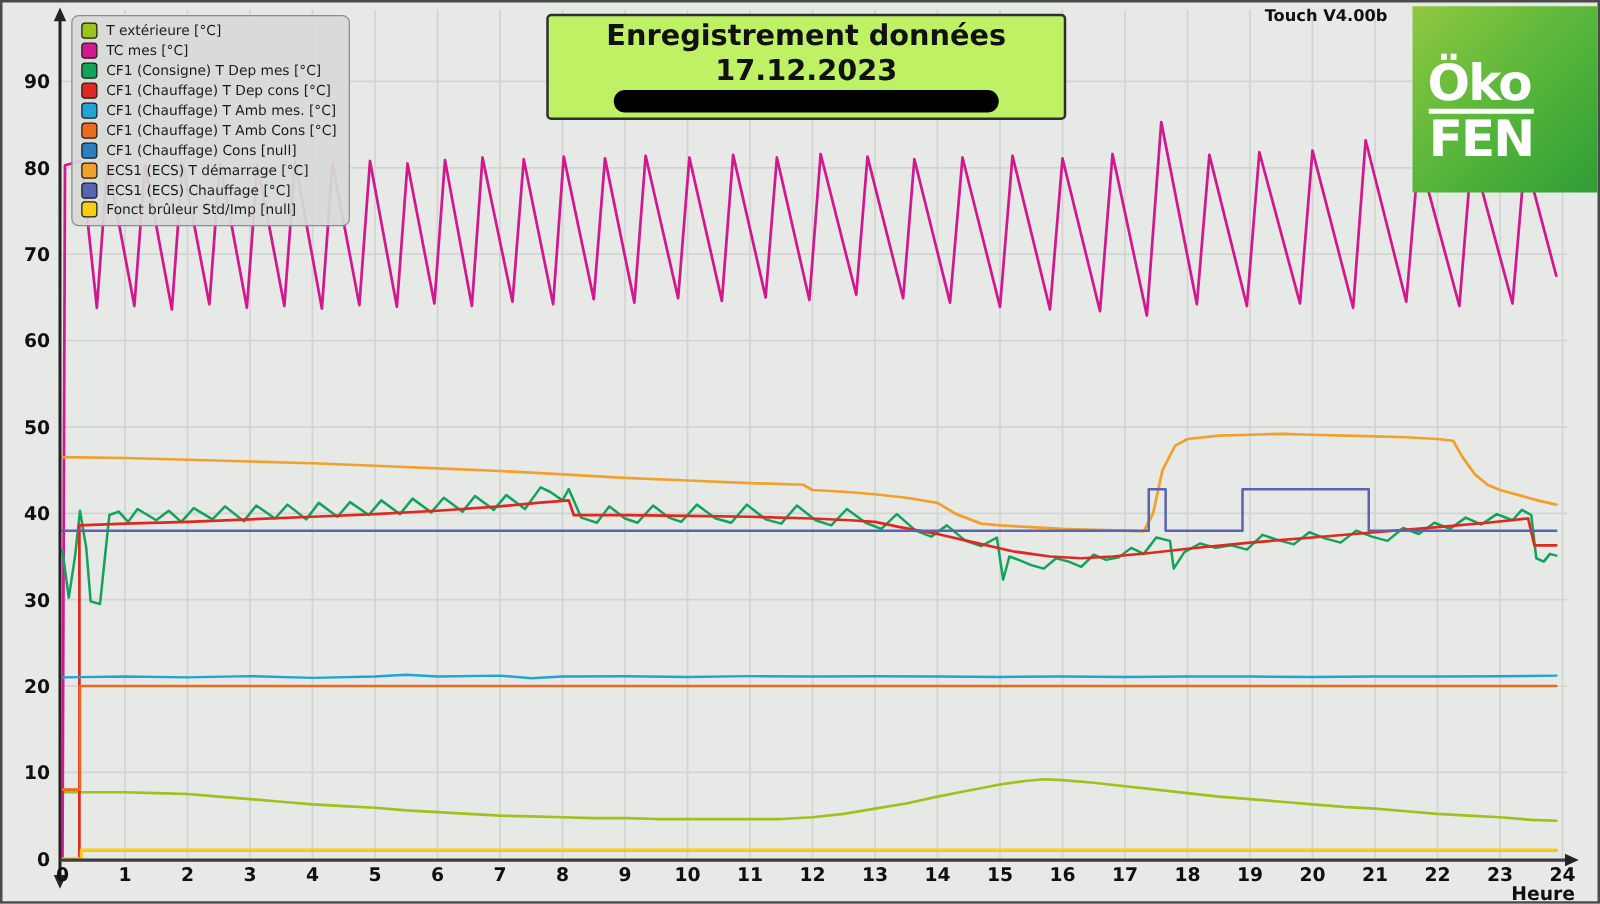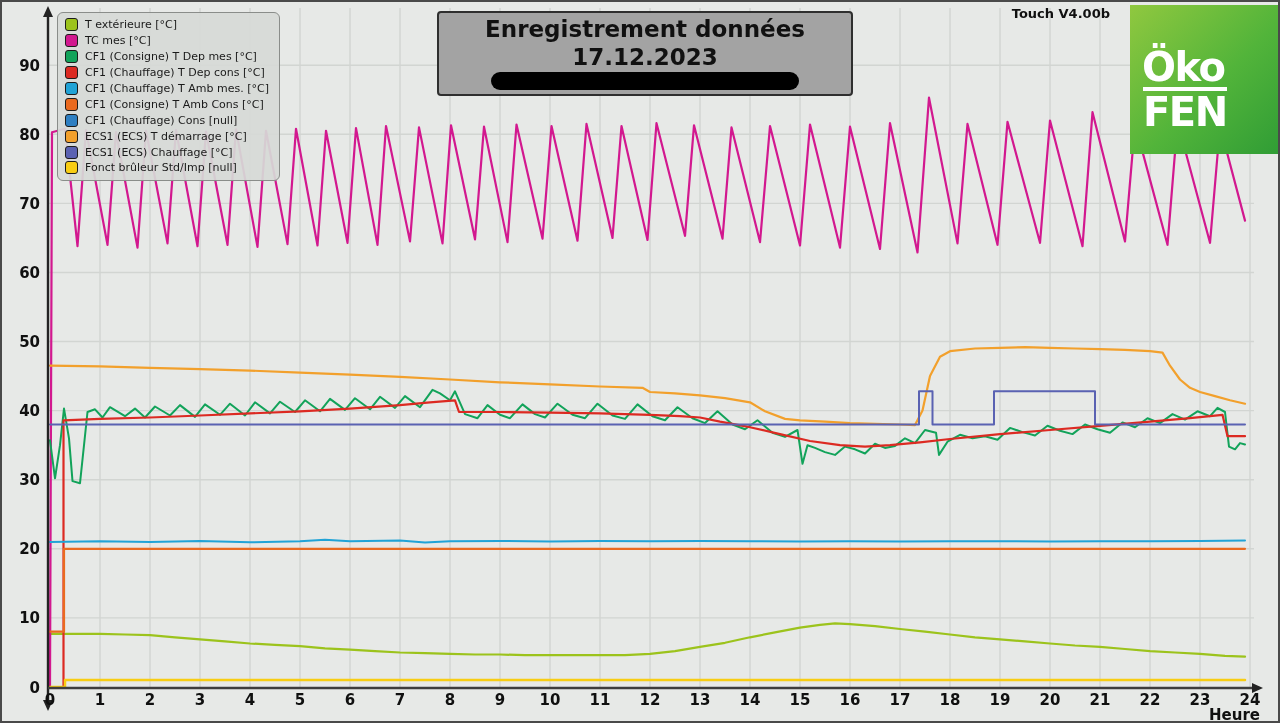--- a/index.html
+++ b/index.html
@@ -18,21 +18,21 @@
   }
   .legend-row{display:flex;align-items:center;height:15.9px;}
   .legend-swatch{
     width:13px;height:13px;border:1.6px solid #1c1c1c;border-radius:3px;
     margin-right:7px;box-sizing:border-box;flex:0 0 auto;
   }
   .legend-label{font-size:11px;font-weight:normal;color:#1a1a1a;white-space:nowrap;line-height:1;}
   
   .title-box{
     position:absolute;left:435px;top:9px;width:416px;z-index:3;
-    background:#a3a3a3;border:2px solid #2f2f2f;border-radius:4px;
+    background:#bef264;border:2px solid #2f2f2f;border-radius:4px;
     text-align:center;padding:3px 0 4px;box-sizing:border-box;
   }
   .title-text{font-size:23px;font-weight:bold;color:#111;line-height:1.2;}
   .redact{width:308px;height:18px;background:#000;border-radius:9px;margin:1px auto 0;}
   
   .version{
     position:absolute;right:168px;top:4px;z-index:3;
     font-size:13px;font-weight:bold;color:#101010;
   }
   .logo{
@@ -160,21 +160,21 @@
       <div class="legend-row">
         <span class="legend-swatch" style="background: rgb(220, 42, 34);"></span>
         <span class="legend-label">CF1 (Chauffage) T Dep cons [°C]</span>
       </div>
       <div class="legend-row">
         <span class="legend-swatch" style="background: rgb(33, 163, 214);"></span>
         <span class="legend-label">CF1 (Chauffage) T Amb mes. [°C]</span>
       </div>
       <div class="legend-row">
         <span class="legend-swatch" style="background: rgb(234, 106, 31);"></span>
-        <span class="legend-label">CF1 (Consigne) T Amb Cons [°C]</span>
+        <span class="legend-label">CF1 (Chauffage) T Amb Cons [°C]</span>
       </div>
       <div class="legend-row">
         <span class="legend-swatch" style="background: rgb(46, 127, 194);"></span>
         <span class="legend-label">CF1 (Chauffage) Cons [null]</span>
       </div>
       <div class="legend-row">
         <span class="legend-swatch" style="background: rgb(242, 160, 44);"></span>
         <span class="legend-label">ECS1 (ECS) T démarrage [°C]</span>
       </div>
       <div class="legend-row">

